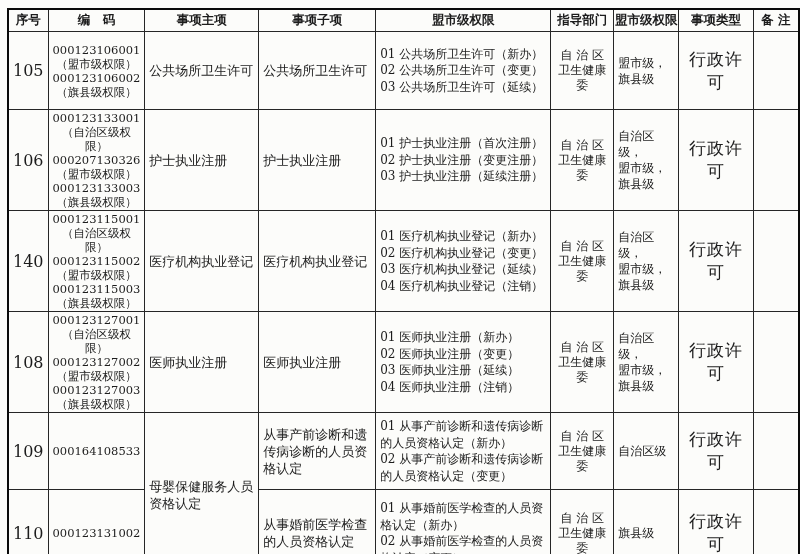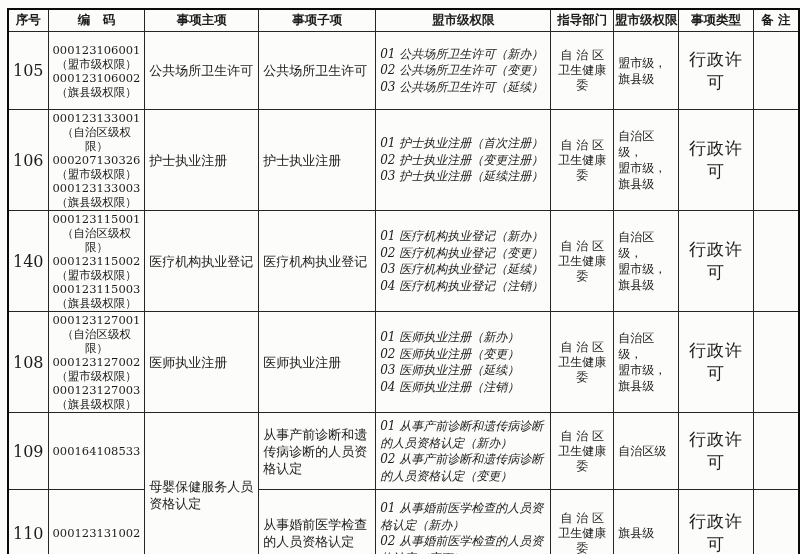--- a/index.html
+++ b/index.html
@@ -40,21 +40,21 @@
   tr.r106  { height: 89px; }
   tr.r107  { height: 91px; }
   tr.r108  { height: 92px; }
   tr.r109  { height: 77px; }
   tr.r110  { height: 88px; }
   .pre { white-space: pre-line; }
   .c-no   { text-align: center; font-size: 16px; padding: 0; }
   .c-code { text-align: center; font-size: 11.5px; line-height: 14px; padding: 0; letter-spacing: 0; margin-left: 36px; }
   .c-main { text-align: left; font-size: 13px; line-height: 17px; padding: 0 6px; }
   .c-sub  { text-align: left; font-size: 13px; line-height: 17px; padding: 0 6px; }
-  .c-biz  { text-align: left; font-size: 12px; line-height: 16.5px; padding: 0 4px; font-style: italic; }
+  .c-biz  { text-align: left; font-size: 12px; line-height: 16.5px; padding: 0 4px; }
   .c-dept { text-align: center; font-size: 12px; line-height: 15px; padding: 0; }
   .c-level{ text-align: left; font-size: 12px; line-height: 16px; padding: 0; }
   .c-type { text-align: center; font-size: 17px; letter-spacing: 1px; }
   .c-note { text-align: center; font-size: 12px; }
 </style>
 </head>
 <body>
 
 <div class="page">
   <table class="doc">

